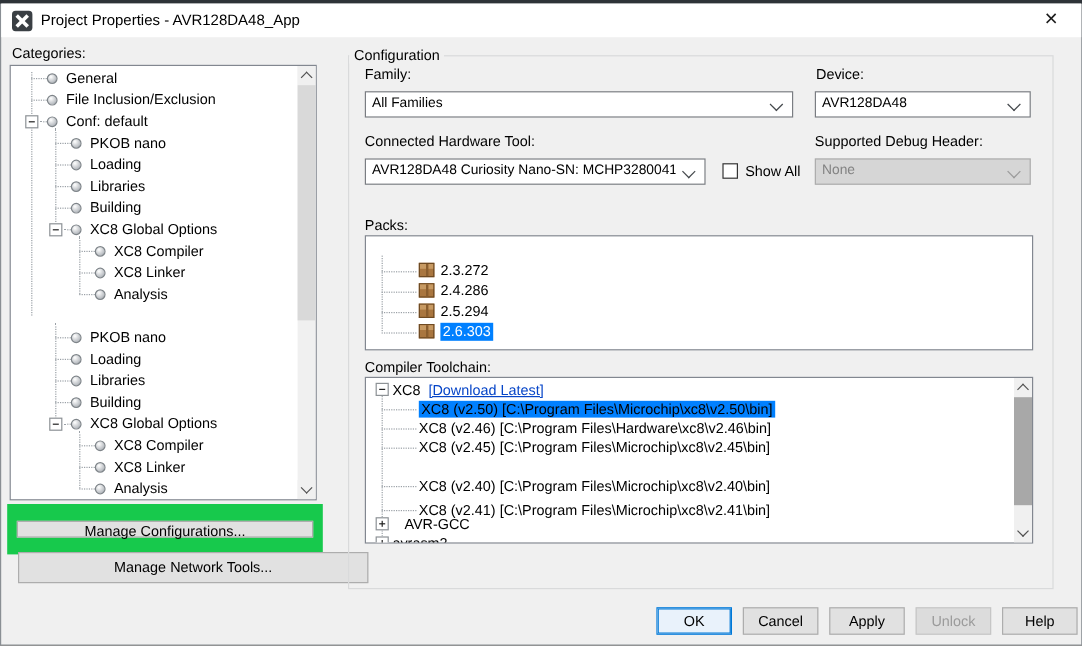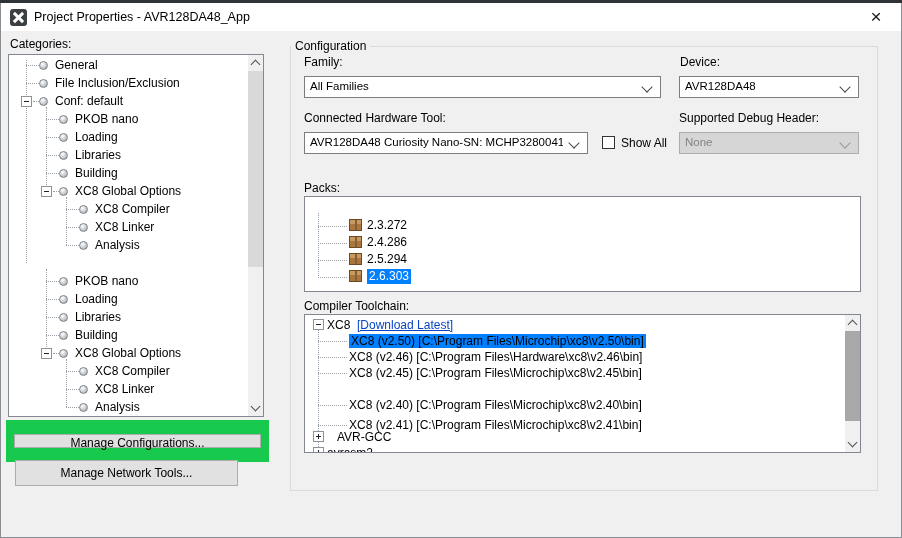--- a/index.html
+++ b/index.html
@@ -37,21 +37,21 @@
   .vscroll{position:absolute;right:0;top:0;bottom:0;width:15px;background:#f0f0f0;}
   .sb-arrow{position:absolute;left:0;width:15px;height:16px;background:#f0f0f0;}
   .sb-arrow span{position:absolute;left:4px;width:6px;height:6px;border-right:1.6px solid #505050;border-bottom:1.6px solid #505050;}
   .sb-arrow.up span{top:6px;transform:rotate(-135deg);}
   .sb-arrow.down span{top:3px;transform:rotate(45deg);}
   .sb-thumb{position:absolute;left:0;width:15px;}
   
   .green-box{position:absolute;left:6px;top:420px;width:263px;height:42px;display:flex;align-items:center;justify-content:center;}
   .win-btn{background:#e1e1e1;border:1px solid #adadad;font-family:inherit;font-size:12px;color:#000;cursor:pointer;}
   #manage-config-btn{width:247px;height:14px;}
-  #manage-network-btn{position:absolute;left:15px;top:460px;width:223px;height:26px;}
+  #manage-network-btn{position:absolute;left:15px;top:460px;width:292px;height:26px;}
   
   .groupbox{position:absolute;left:290px;top:46px;width:588px;height:445px;border:1px solid #d9dadb;box-sizing:border-box;}
   .legend{position:absolute;left:0;top:-8px;background:#f0f0f0;padding:0 4px;font-size:12px;}
   .fld-label{position:absolute;font-size:12px;white-space:nowrap;}
   .combo{position:absolute;height:22px;background:#fff;border:1px solid #7a7d82;box-sizing:border-box;cursor:pointer;}
   .combo .val{position:absolute;left:5px;top:3px;right:24px;font-size:11.5px;white-space:nowrap;overflow:hidden;}
   .combo .chev{position:absolute;right:9px;top:6px;width:7px;height:7px;border-right:1.4px solid #45494d;border-bottom:1.4px solid #45494d;transform:rotate(45deg);}
   .combo.disabled{background:#d6d6d6;border-color:#adadad;cursor:default;}
   .combo.disabled .val{color:#838383;}
   .combo.disabled .chev{border-color:#9a9a9a;}
@@ -323,13 +323,20 @@
             <span></span>
           </div>
         <div class="sb-thumb" style="top:16px;height:90px;background:#a8a8a8;"></div>
         <div class="sb-arrow down" style="bottom:0;">
             <span></span>
           </div>
       </div>
     </div>
   </div>
 
+  <div id="dialog-buttons">
+      <button class="win-btn focused">OK</button>
+      <button class="win-btn">Cancel</button>
+      <button class="win-btn">Apply</button>
+      <button class="win-btn disabled" disabled="">Unlock</button>
+      <button class="win-btn">Help</button>
+    </div>
 </div>
 
 </body></html>

